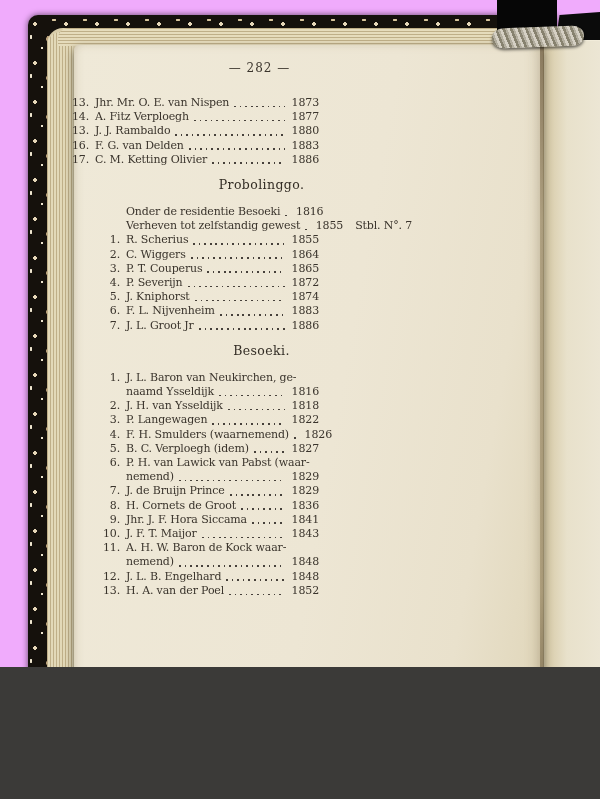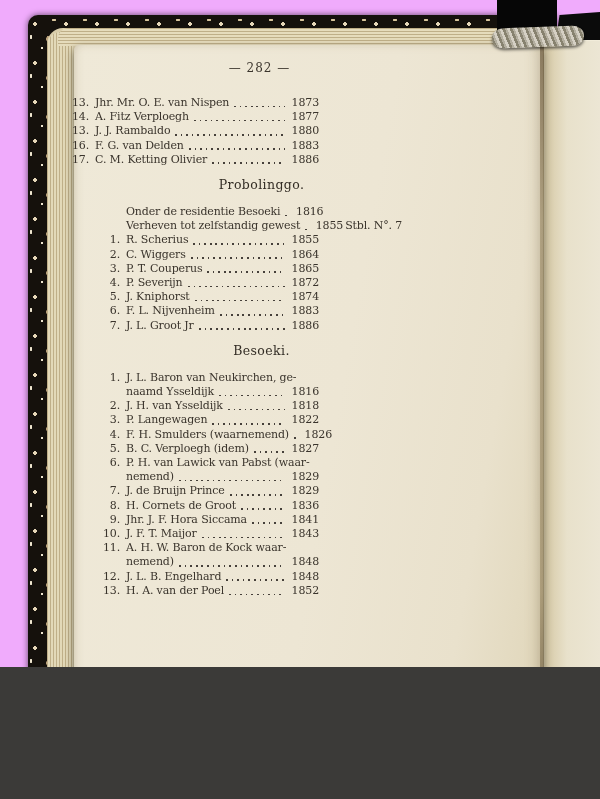--- a/index.html
+++ b/index.html
@@ -75,21 +75,21 @@
   .sec-heading{font-size:12.5px;font-weight:normal;letter-spacing:.4px;line-height:16px;
     text-align:center;position:relative;left:66px;margin:10px 0 12px;color:#332d25;}
   .row{display:flex;align-items:baseline;font-size:11px;line-height:14.2px;
     letter-spacing:-.15px;white-space:nowrap;}
   .num{flex:0 0 17px;text-align:right;padding-right:6px;}
   .wide .num{flex-basis:48px;}
   .txt{flex:0 0 auto;}
   .leader{flex:1 1 auto;min-width:4px;height:1.6px;margin:0 4px 3px 5px;align-self:flex-end;
     background:repeating-linear-gradient(90deg,#46403a 0,#46403a 1.7px,transparent 1.7px,transparent 5.6px);}
   .year{flex:0 0 30px;text-align:right;}
-  .note{margin-left:2px;flex:0 0 auto;}
+  .note{margin-left:12px;flex:0 0 auto;}
 </style>
 </head>
 <body>
 
 <div id="photo">
   <div class="cover"></div>
   <div class="stack"></div>
   <div class="stack-left"></div>
   <div class="stack-top"></div>
 

